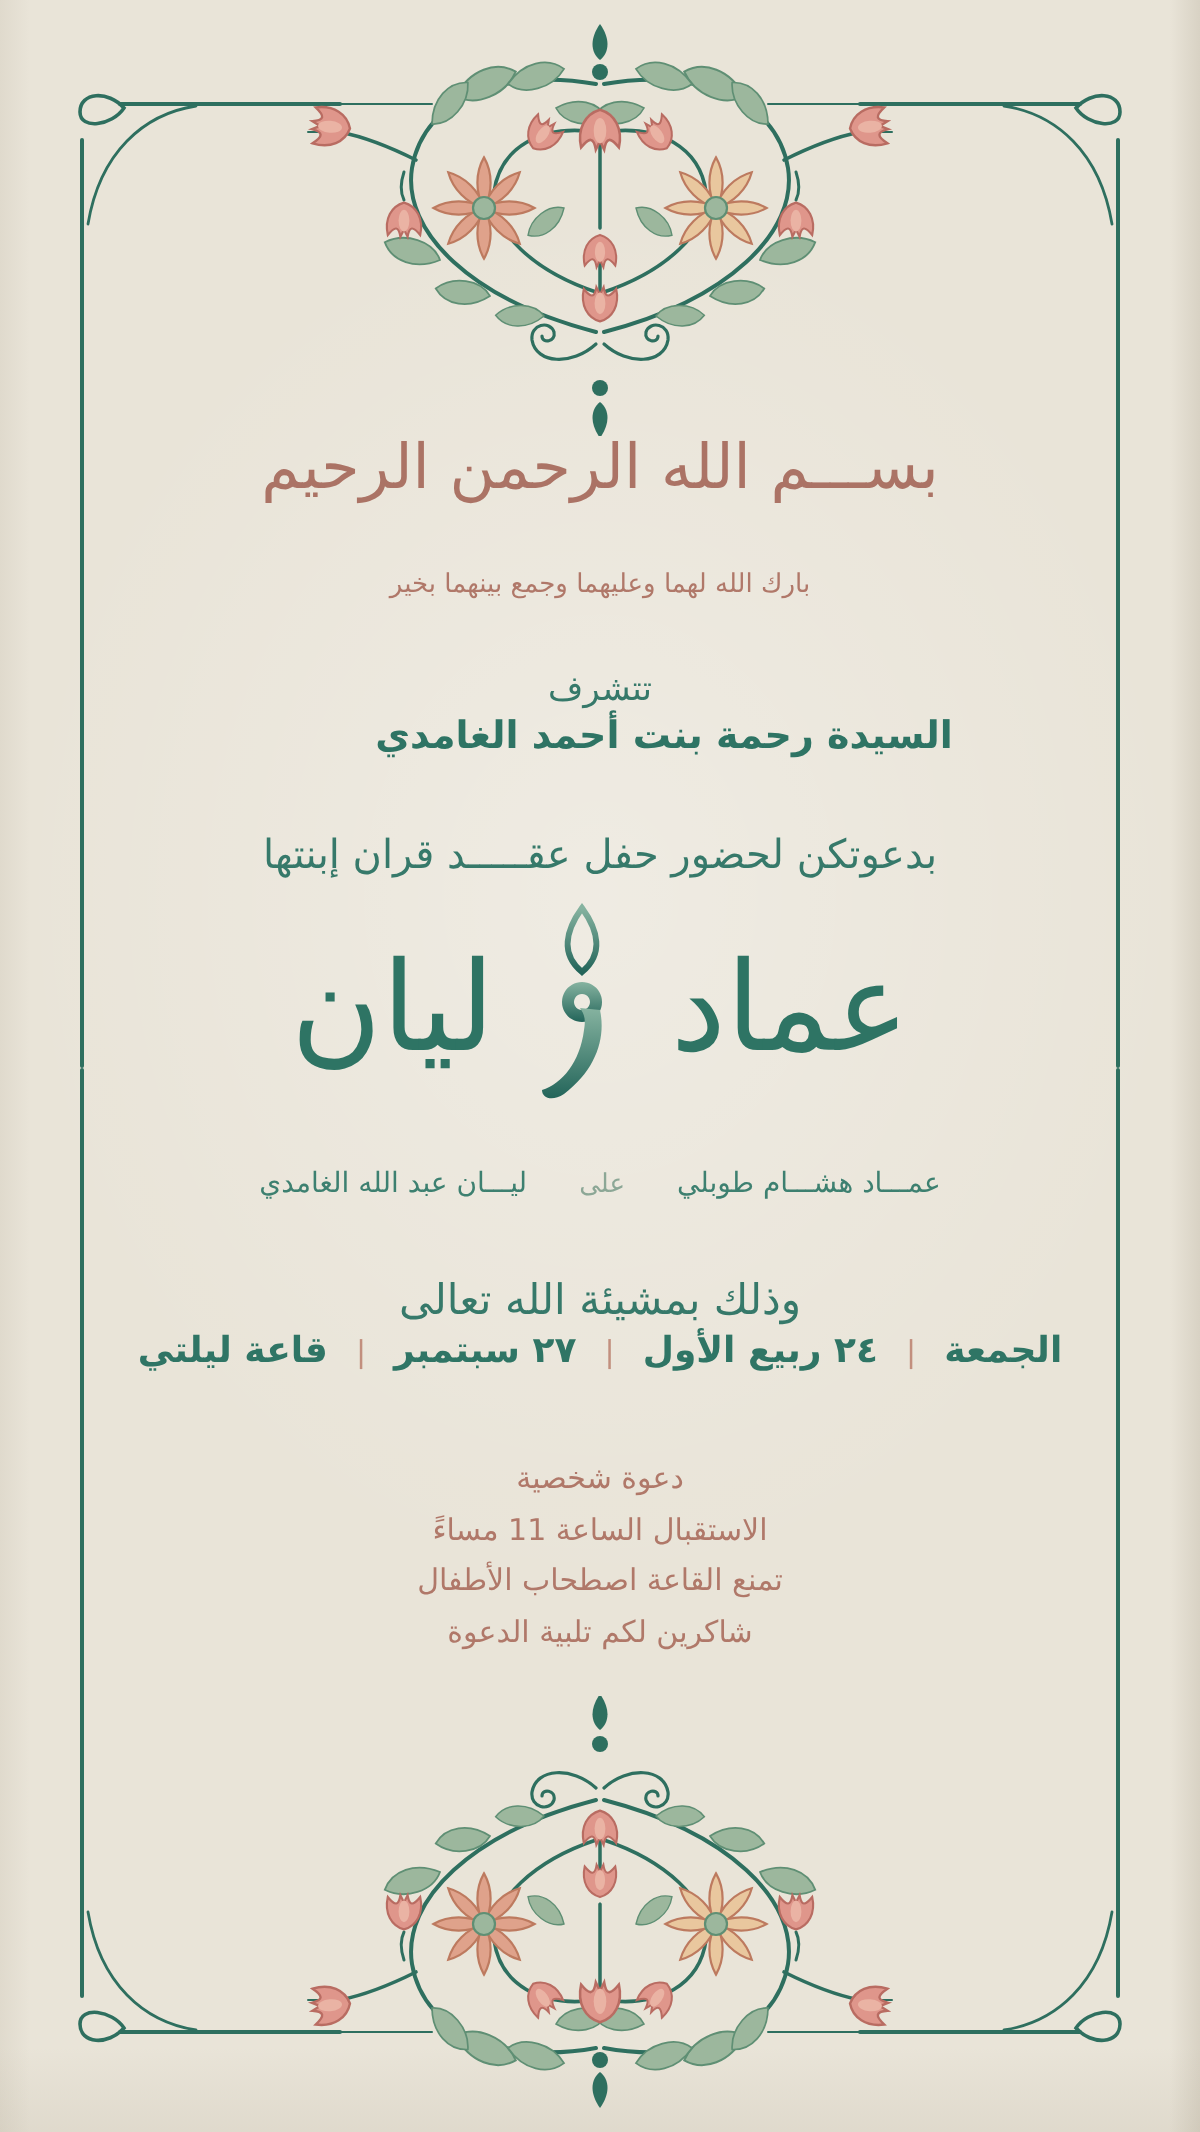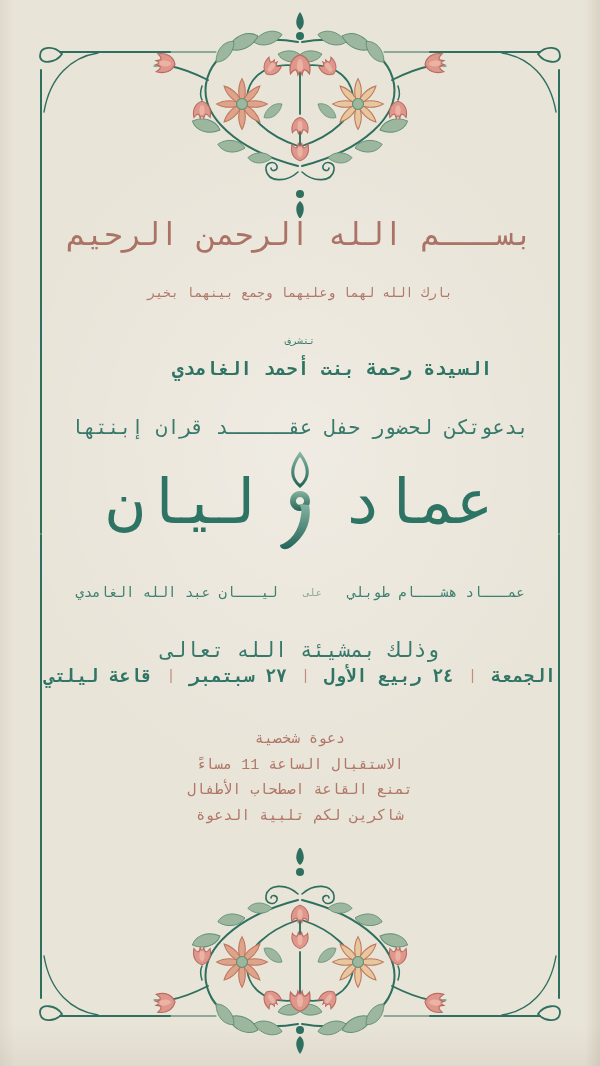--- a/index.html
+++ b/index.html
@@ -9,38 +9,37 @@
     background:#d8d3c6;
   }
   .card{
     position:relative;width:600px;height:1066px;
     background-color:#e9e4d8;
     background-image:
       radial-gradient(ellipse 420px 500px at 50% 42%, rgba(255,255,255,.28), rgba(255,255,255,0) 70%),
       linear-gradient(270deg, rgba(140,128,105,.18), rgba(140,128,105,0) 2.5%),
       linear-gradient(90deg, rgba(140,128,105,.10), rgba(140,128,105,0) 2.5%),
       linear-gradient(0deg, rgba(140,128,105,.10), rgba(140,128,105,0) 4%);
-    font-family: Liberation Mono, monospace;
   }
   svg{display:block;}
   .frame{position:absolute;left:0;top:0;width:600px;height:1066px;}
   .ornament{position:absolute;left:150px;width:300px;height:210px;}
   .ornament.top{top:8px;}
   .ornament.bottom{top:848px;transform:scaleY(-1);}
   .line{position:absolute;left:0;width:600px;text-align:center;white-space:nowrap;color:#36796a;}
   .bismillah{top:216px;font-size:31px;color:#ab7365;}
   .blessing{top:285px;font-size:13px;color:#b07869;}
-  .honored{top:335px;font-size:10px;}
+  .honored{top:335px;font-size:17px;}
   .host{top:357px;font-size:19px;font-weight:700;color:#2e7464;padding-left:32px;}
   .invite{top:415px;font-size:20px;}
   .big-names{top:442px;height:122px;display:flex;justify-content:center;align-items:center;gap:22px;
              font-size:62px;color:#2e7464;}
   .waw-wrap{height:106px;display:flex;align-items:center;}
   .full-names{top:584px;display:flex;justify-content:center;align-items:center;gap:26px;font-size:14px;color:#3d8070;}
-  .on-word{font-size:10px;color:#8ca796;}
+  .on-word{font-size:13px;color:#8ca796;}
   .divine{top:638px;font-size:21px;}
   .date-row{top:665px;display:flex;justify-content:center;align-items:center;gap:14px;
             font-size:18px;font-weight:700;color:#2f7565;}
   .date-sep{color:#c28f7e;font-weight:400;font-size:15px;}
   .notes{top:727px;font-size:15px;line-height:25.5px;color:#b07869;white-space:normal;}
 </style>
 </head>
 <body>
 
 <div class="card">

